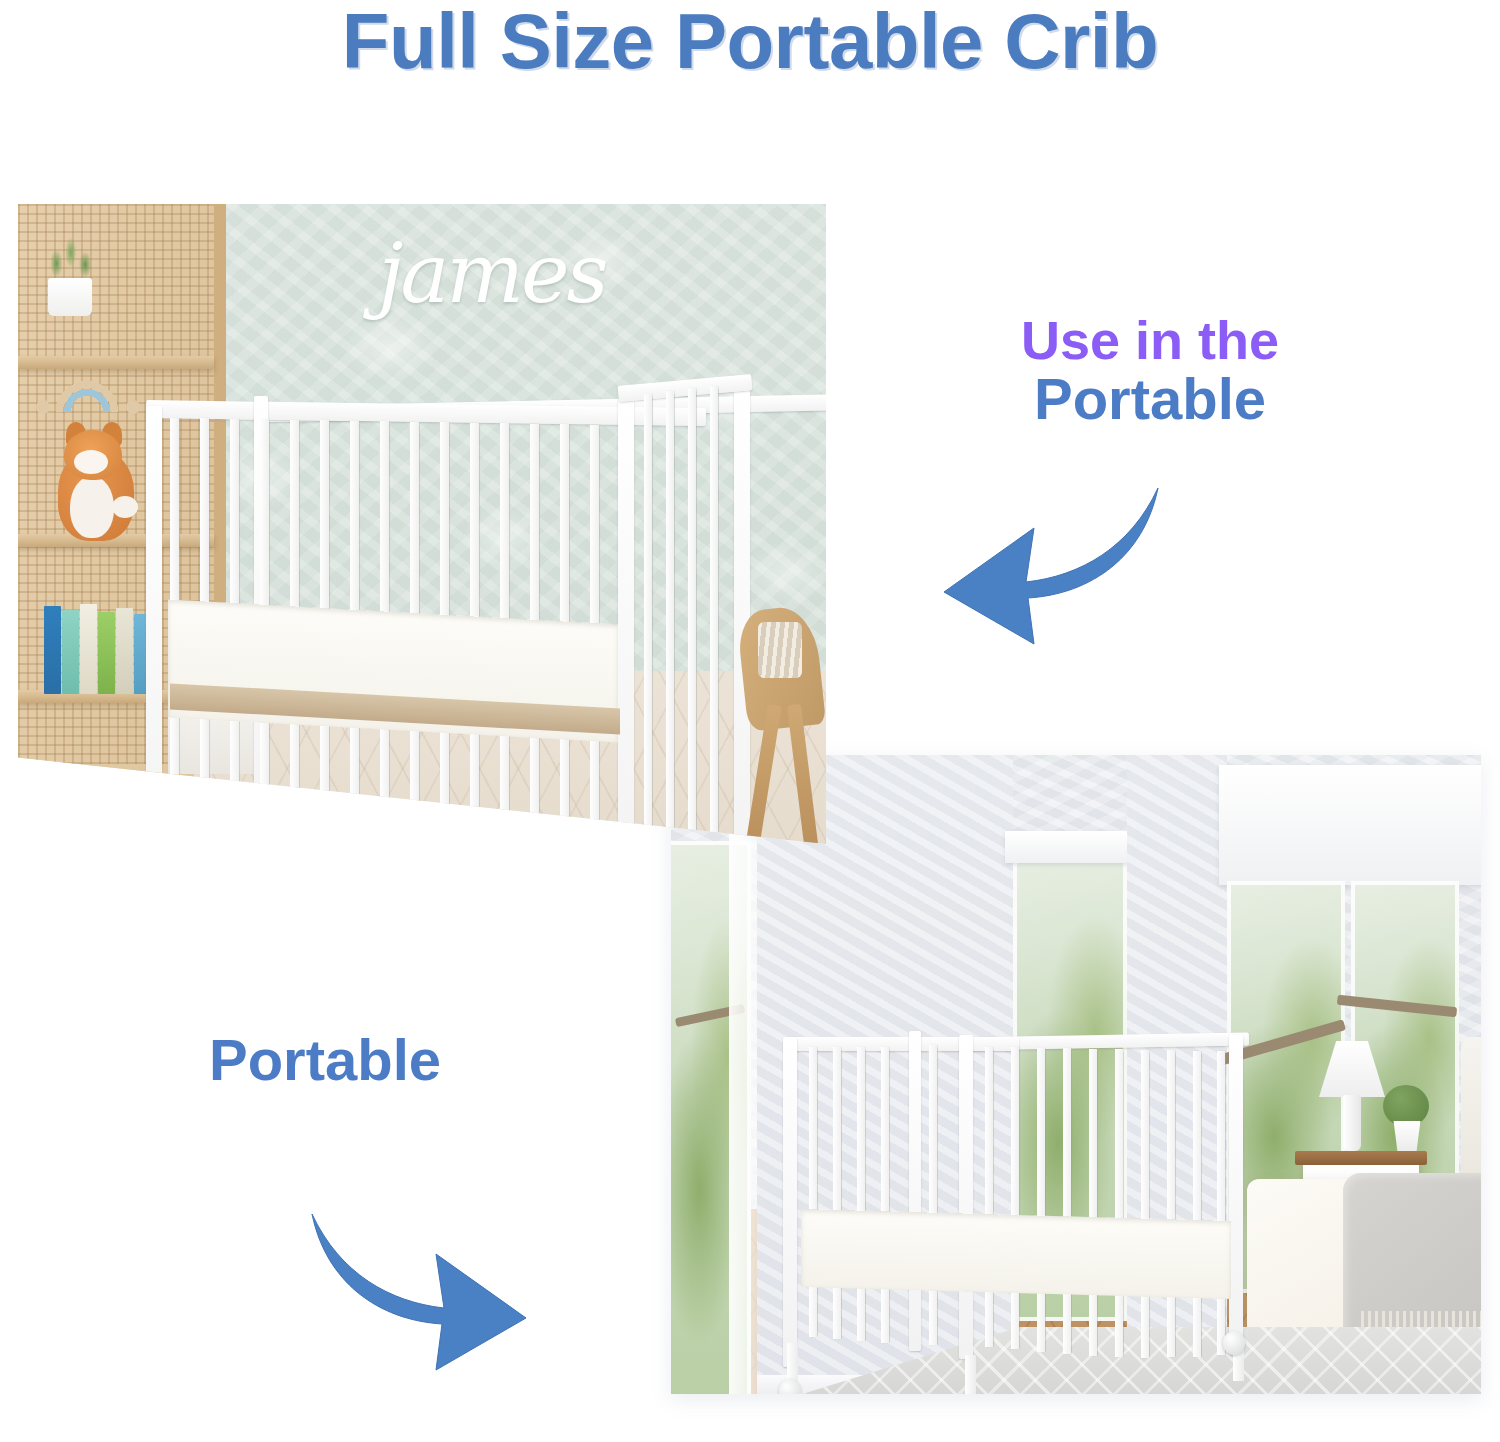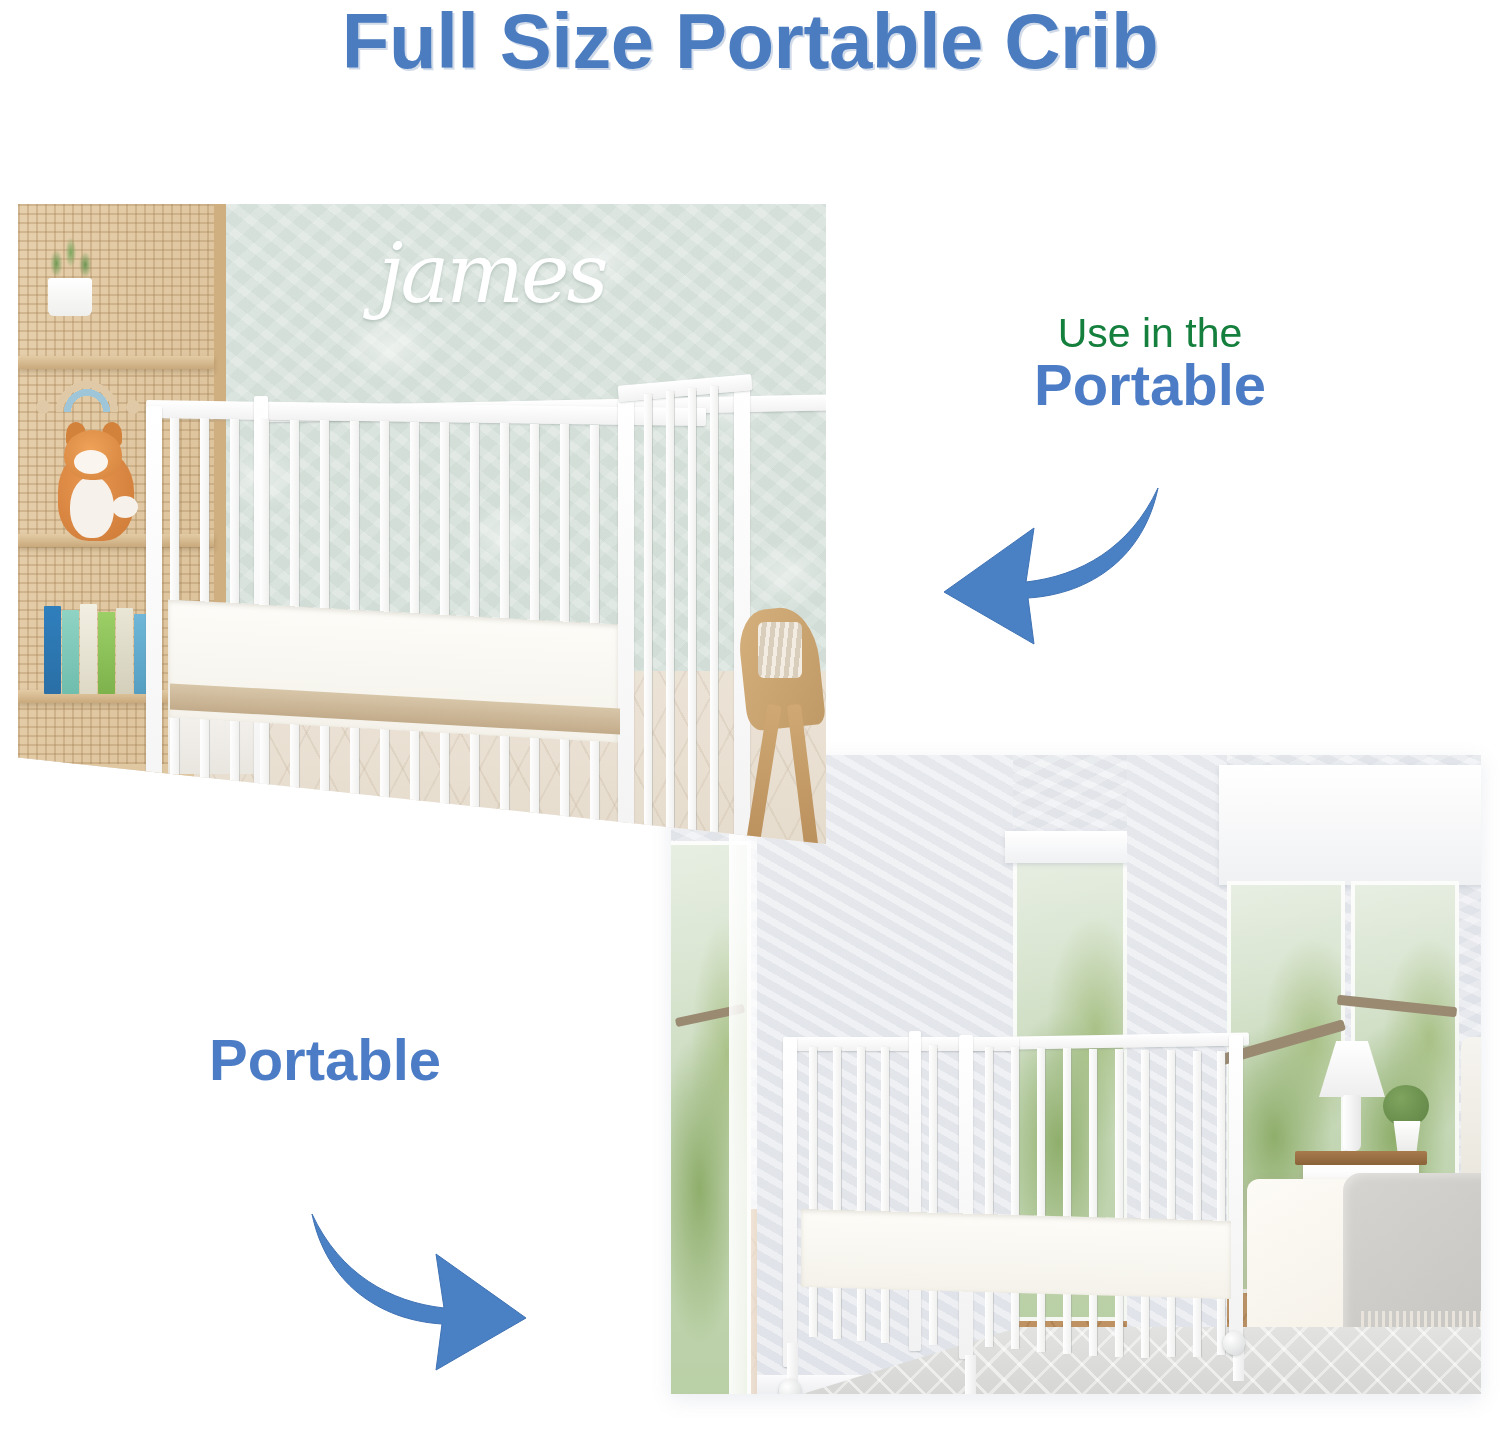--- a/index.html
+++ b/index.html
@@ -318,23 +318,23 @@
   }
   .b-bedleg {
     position:absolute; width:22px;
     background: linear-gradient(90deg,#b98348,#96663a);
     border-radius: 0 0 3px 3px;
   }
 
   
   .callout { position: absolute; }
   .callout-line1 {
-    font-size: 41px;
-    color: #15803d;
-    font-weight: normal;
+    font-size: 54px;
+    color: #8b5cf6;
+    font-weight: bold;
     line-height: 1.05;
     white-space: nowrap;
   }
   .callout-line2 {
     font-size: 58px;
     color: #4b7cc5;
     font-weight: bold;
     line-height: 1.05;
     white-space: nowrap;
   }

